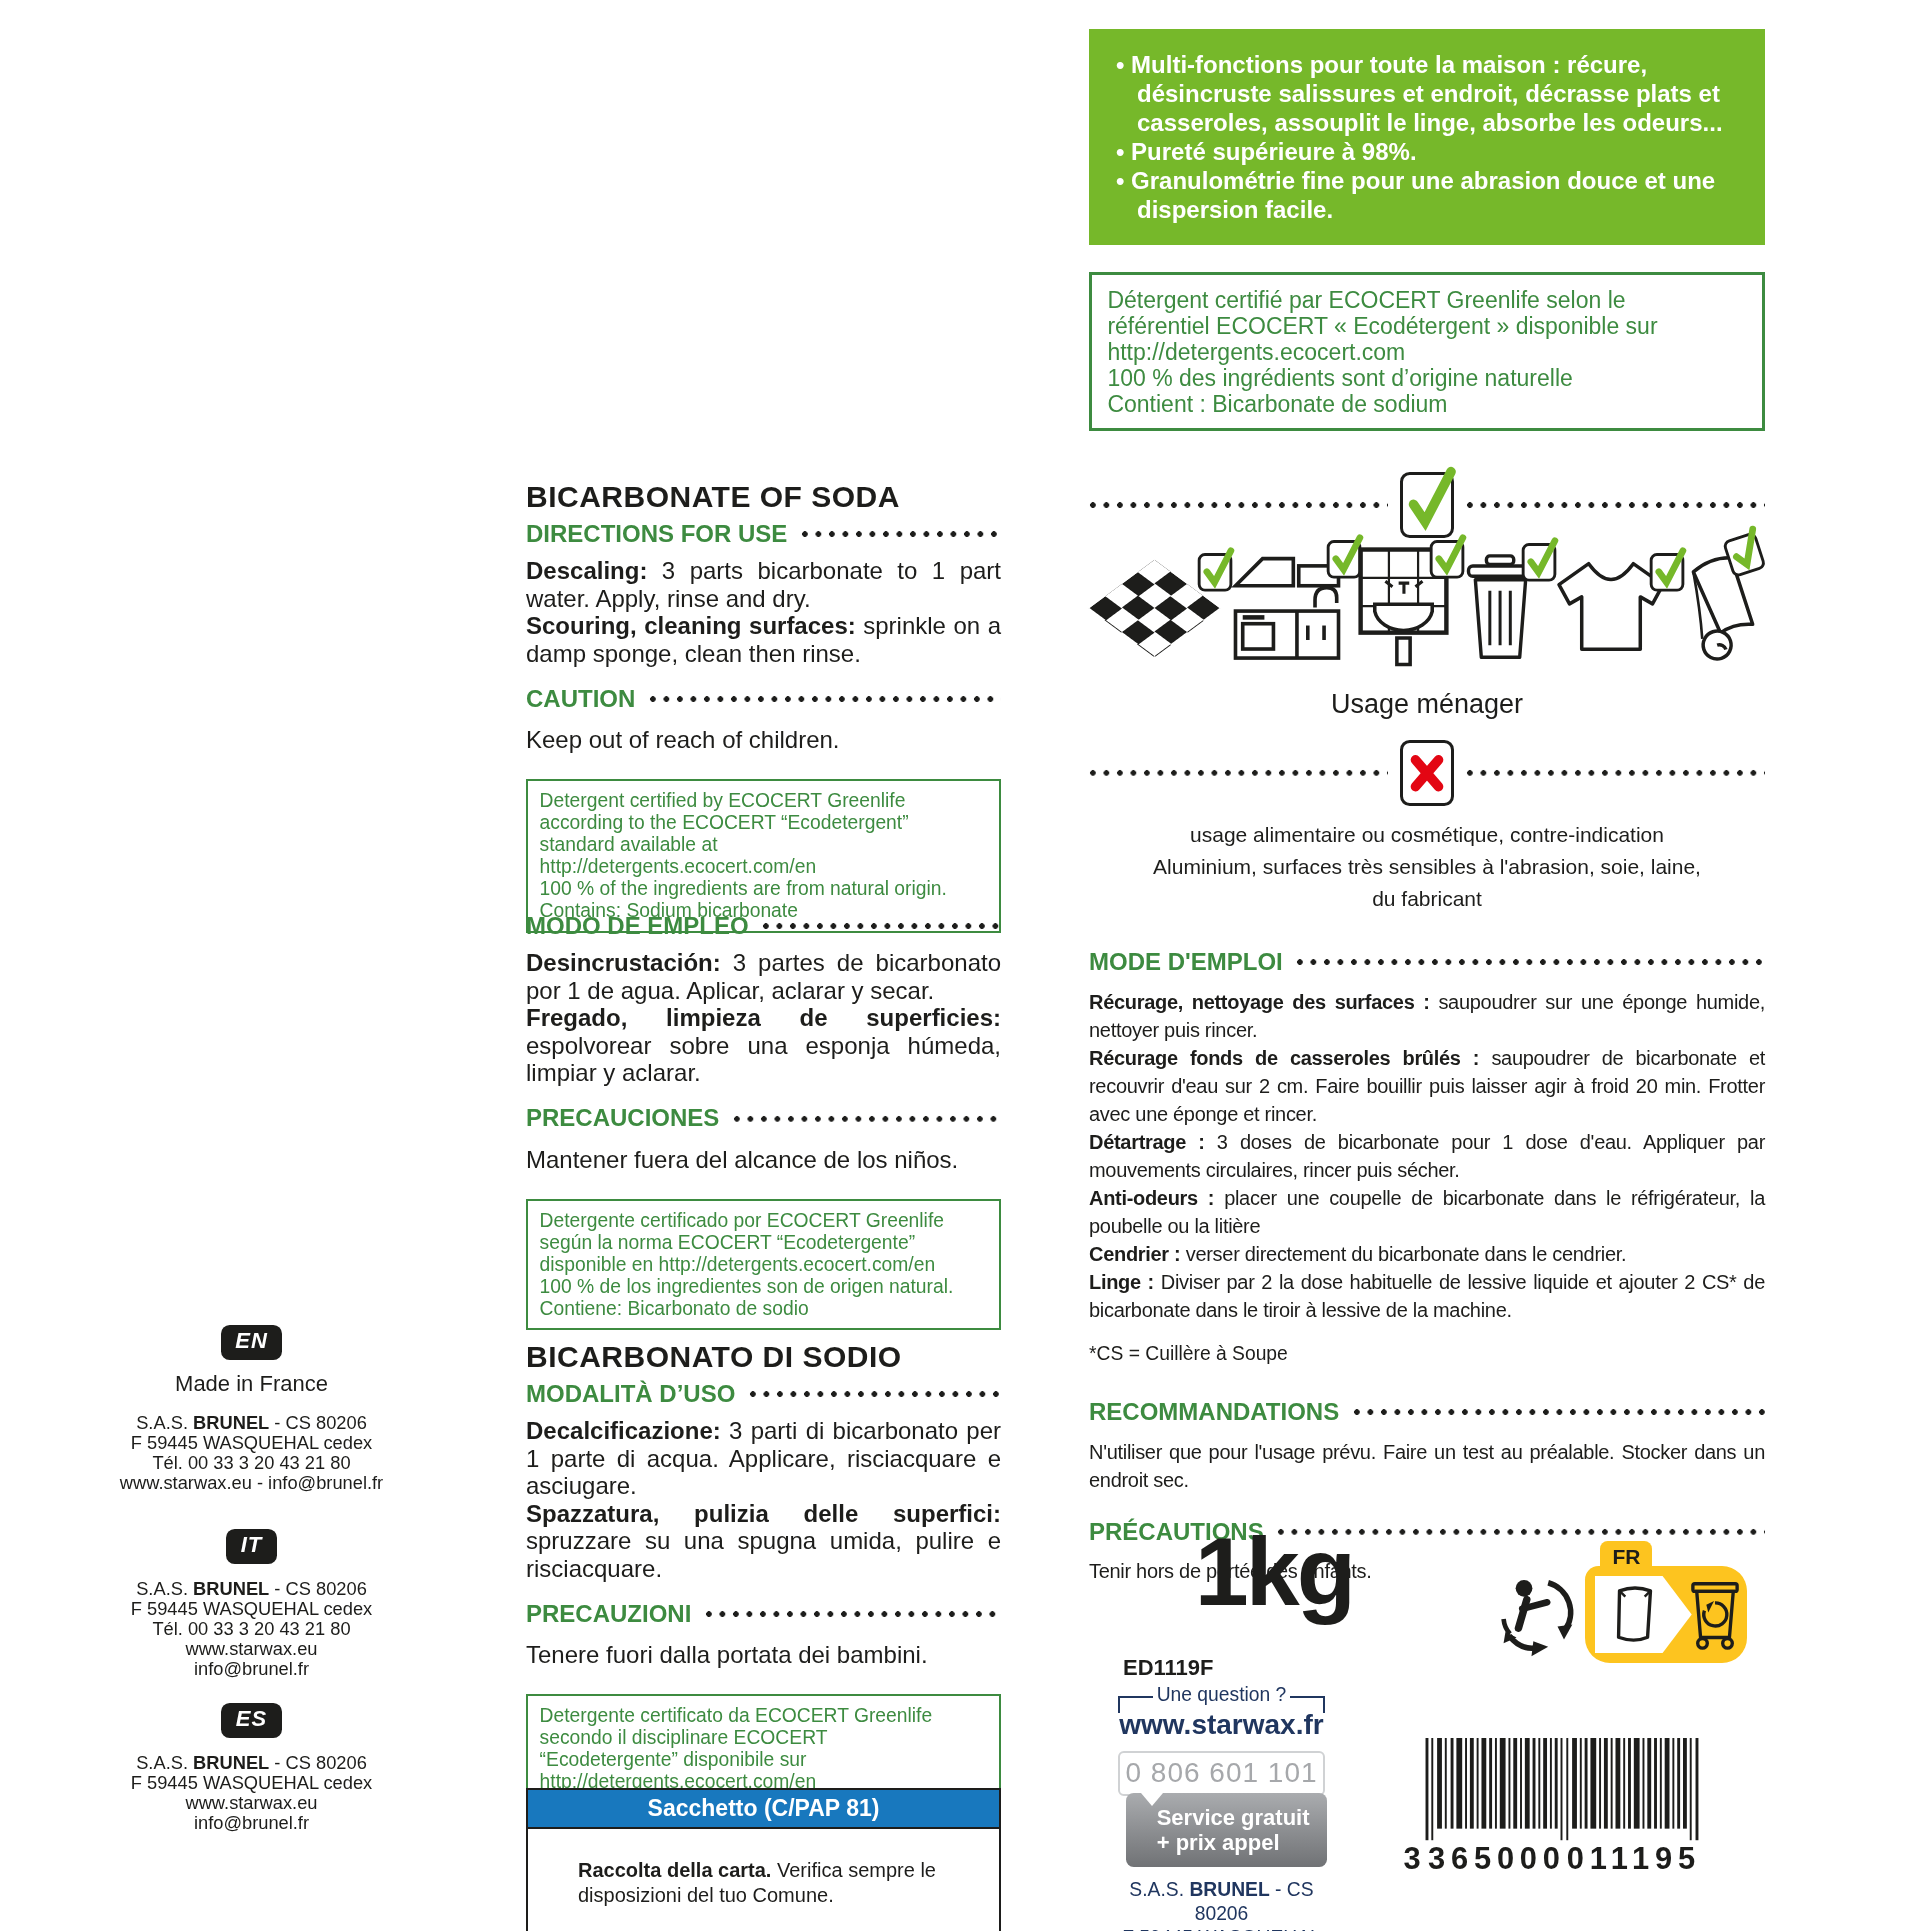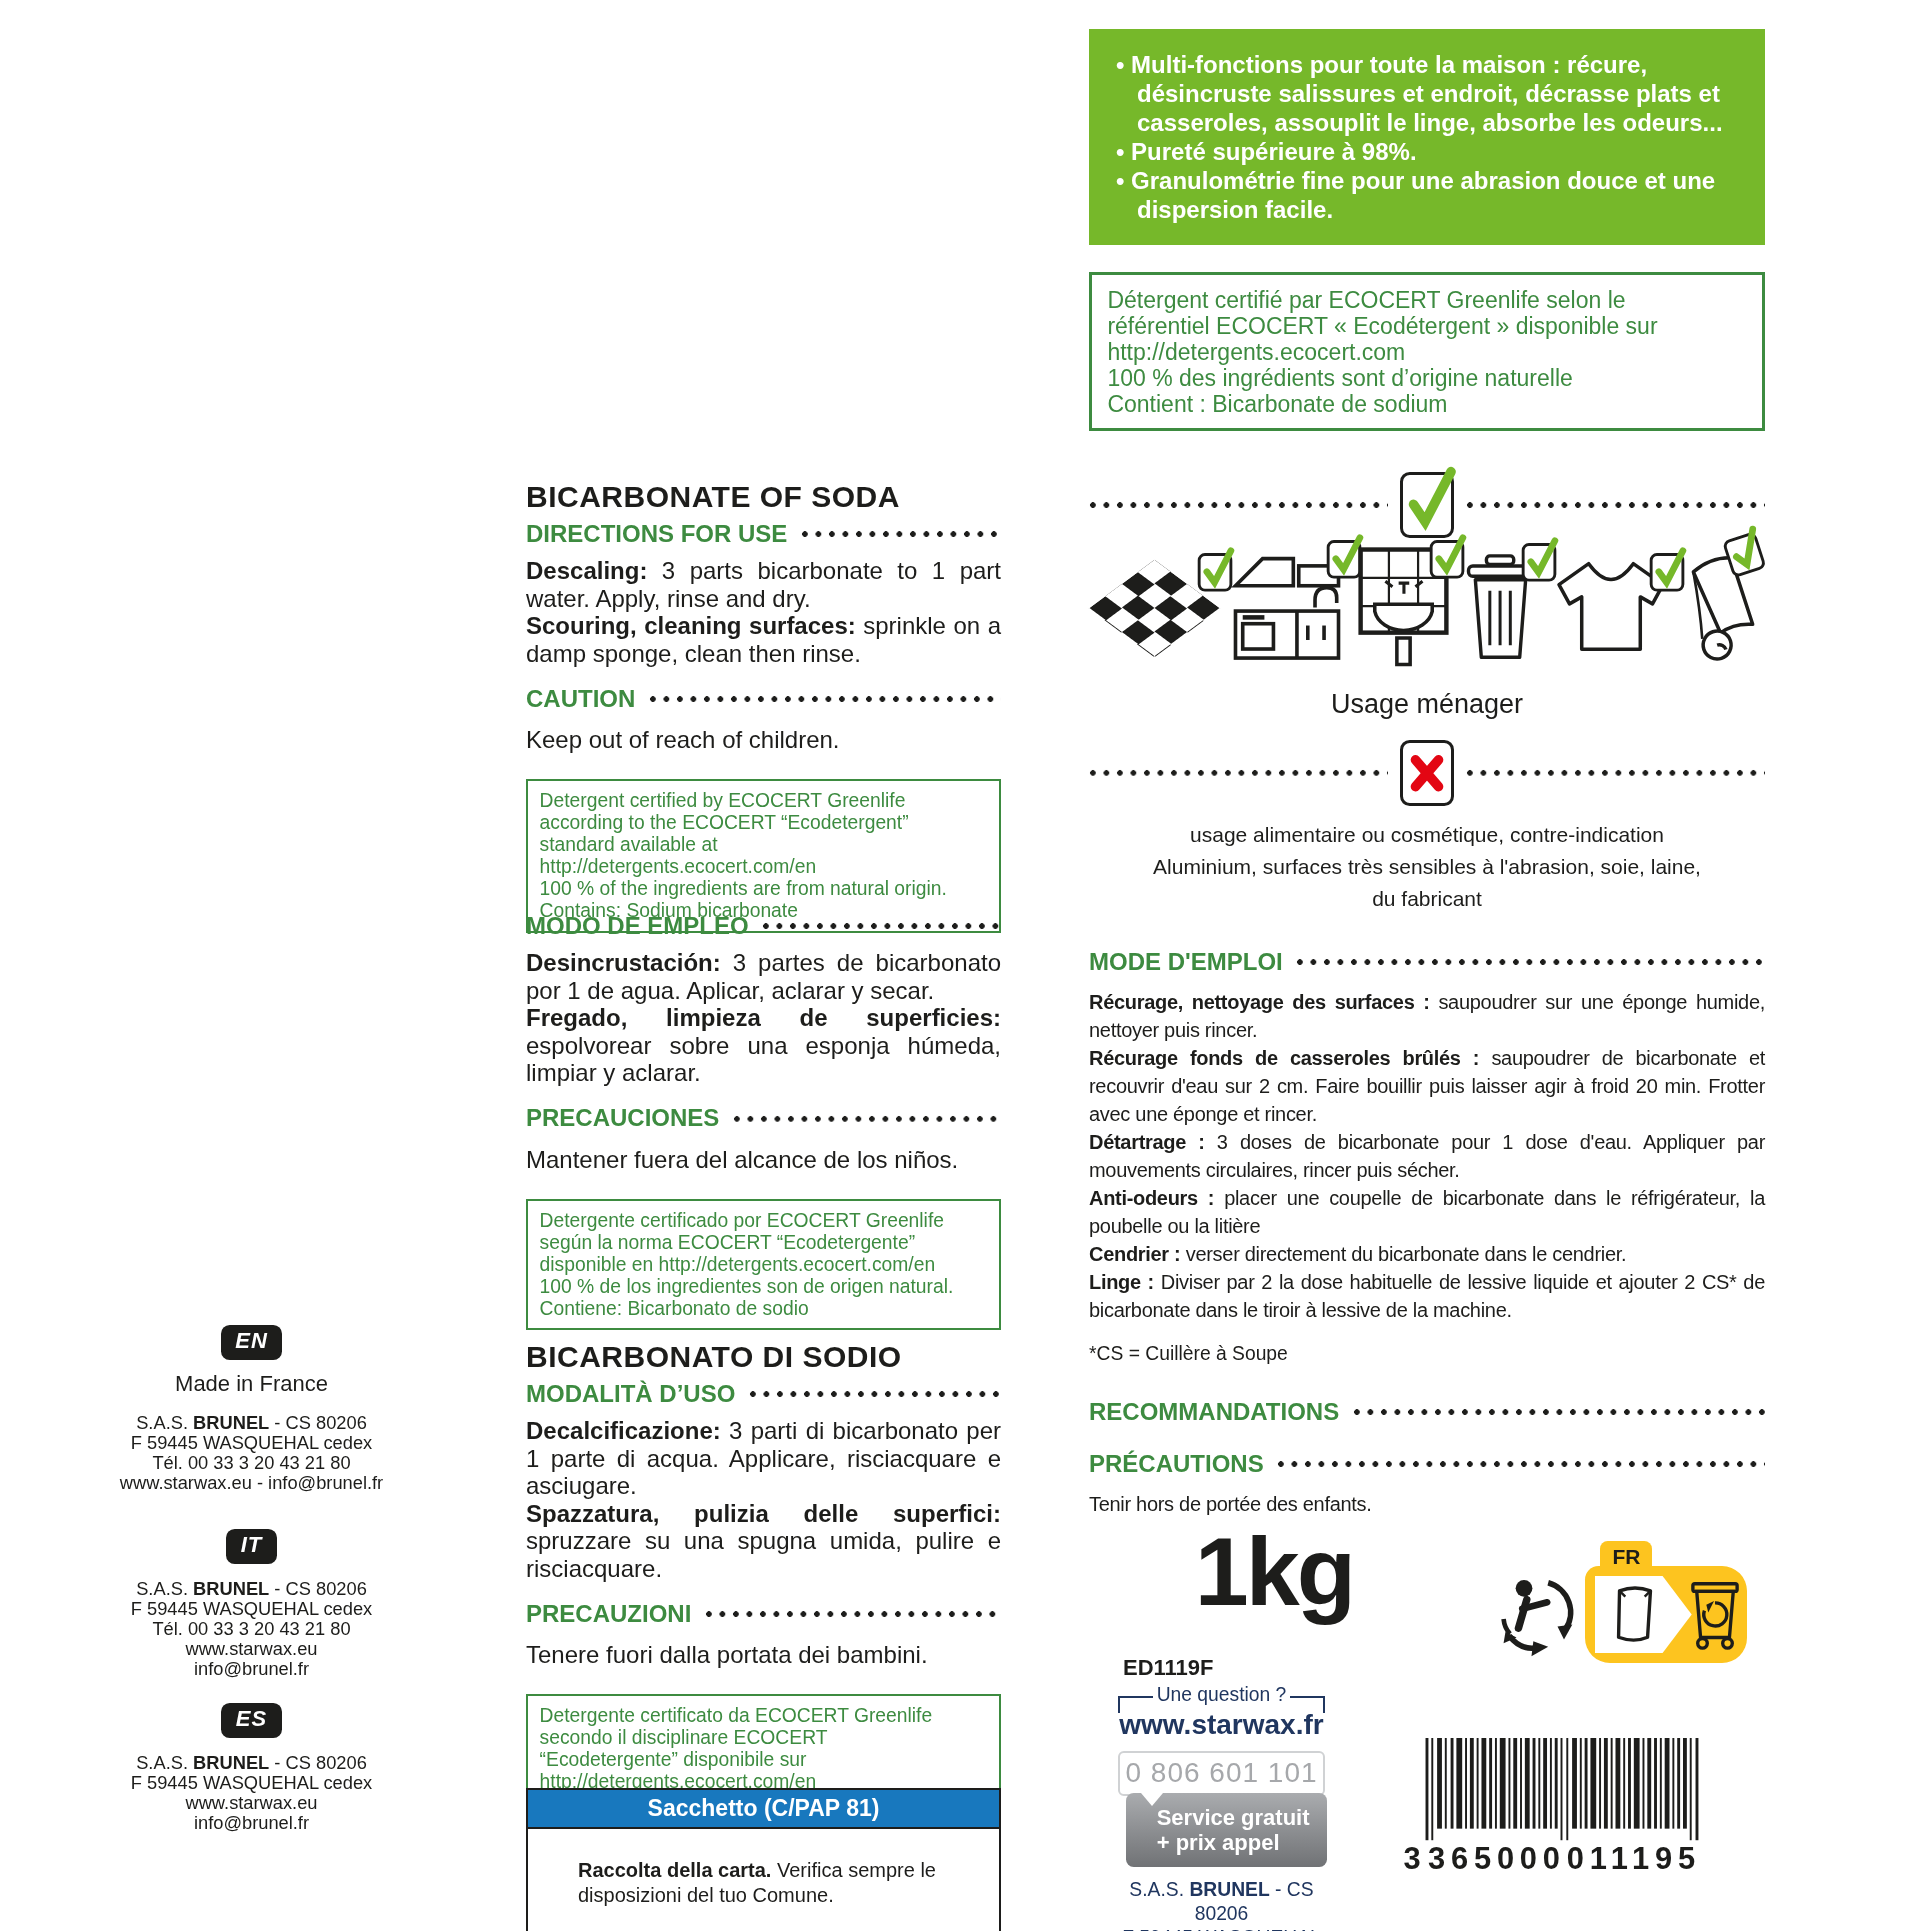--- a/index.html
+++ b/index.html
@@ -339,20 +339,21 @@
         <p class="jpara"><b>Anti-odeurs :</b> <span>placer une coupelle de bicarbonate dans le réfrigérateur, la poubelle ou la litière</span></p>
         <p class="jpara"><b>Cendrier :</b> <span>verser directement du bicarbonate dans le cendrier.</span></p>
         <p class="jpara"><b>Linge :</b> <span>Diviser par 2 la dose habituelle de lessive liquide et ajouter 2 CS* de bicarbonate dans le tiroir à lessive de la machine.</span></p>
       </div>
     <div class="footnote">*CS = Cuillère à Soupe</div>
 
     <div class="sec-head head-mt34">
         <span class="sec-label">RECOMMANDATIONS</span>
         <span class="dots"></span>
       </div>
+    <p class="rc-text">N'utiliser que pour l'usage prévu. Faire un test au préalable. Stocker dans un endroit sec.</p>
 
     <div class="sec-head head-mt44">
         <span class="sec-label">PRÉCAUTIONS</span>
         <span class="dots"></span>
       </div>
     <p class="rc-text">Tenir hors de portée des enfants.</p>
   </div>
 
   <div class="weight">1kg</div>
   <div class="ref">ED1119F</div>

